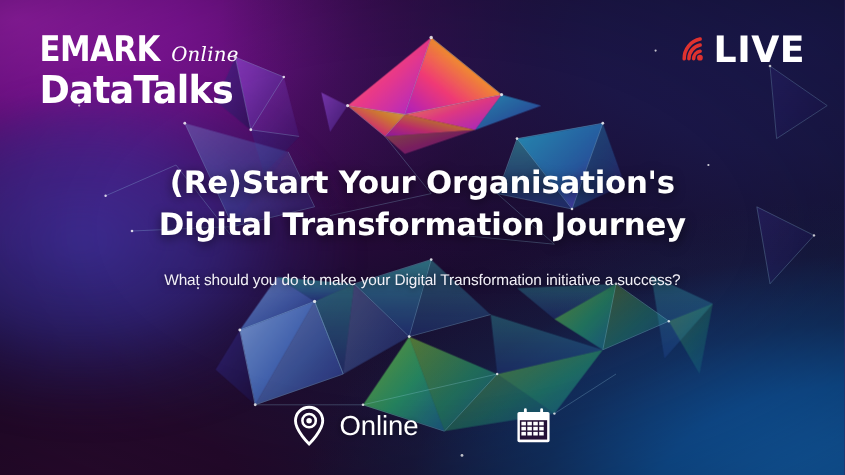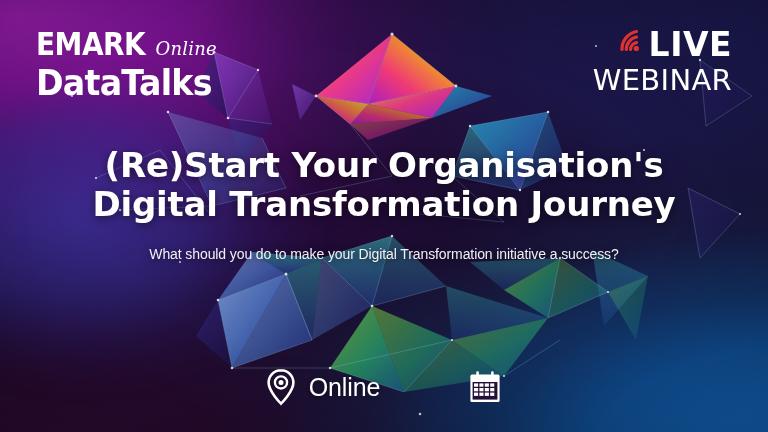--- a/index.html
+++ b/index.html
@@ -112,20 +112,21 @@
   
   .live-badge {
     position: absolute;
     right: 36px;
     top: 28px;
     text-align: right;
     line-height: 1;
   }
   .live-row {
     display: flex;
+    align-items: center;
     justify-content: flex-end;
     gap: 7px;
   }
   .live-text {
     font-family: "DejaVu Sans", sans-serif;
     font-weight: 700;
     font-size: 33px;
     color: #ffffff;
     letter-spacing: 0.5px;
   }
@@ -142,21 +143,21 @@
   .headline {
     position: absolute;
     left: 0;
     right: 0;
     top: 146px;
     text-align: center;
   }
   .headline-line {
     font-family: "DejaVu Sans", sans-serif;
     font-weight: 700;
-    font-size: 34px;
+    font-size: 28px;
     line-height: 39px;
     color: #ffffff;
     letter-spacing: -0.2px;
     text-shadow: 0 2px 10px rgba(0,0,0,0.55);
   }
   .subhead {
     position: absolute;
     left: 0;
     right: 0;
     top: 246px;
@@ -366,21 +367,20 @@
           <g fill="none" stroke="#e0322f" stroke-width="3.2" stroke-linecap="round">
             <path d="M20.5 3.5 A 18 18 0 0 0 6.0 21.5"></path>
             <path d="M20.5 9.0 A 12.6 12.6 0 0 0 10.3 21.5"></path>
             <path d="M20.5 14.6 A 7.0 7.0 0 0 0 14.6 21.5"></path>
           </g>
           <circle cx="20.3" cy="20.4" r="2.6" fill="#e0322f"></circle>
         </svg>
       </span>
       <span class="live-text">LIVE</span>
     </div>
-    <div class="webinar-text">WEBINAR</div>
   </div>
 
   <div class="headline">
     <div class="headline-line">(Re)Start Your Organisation's</div>
     <div class="headline-line">Digital Transformation Journey</div>
   </div>
 
   <div class="subhead">What should you do to make your Digital Transformation initiative a success?</div>
 
   <div class="footer">

